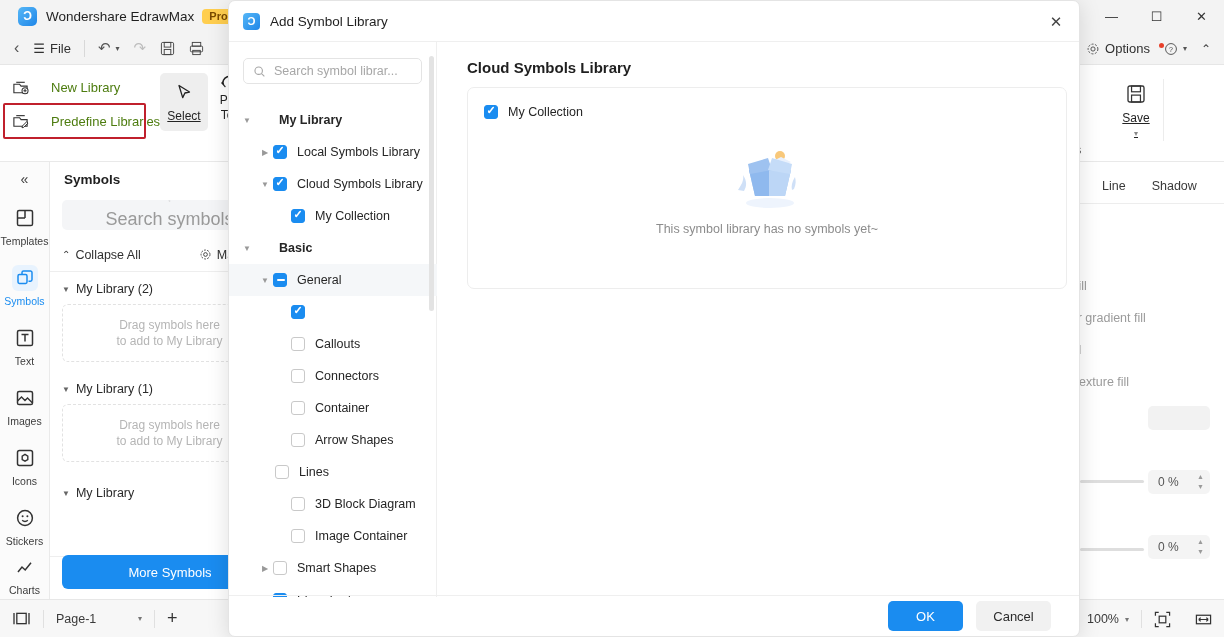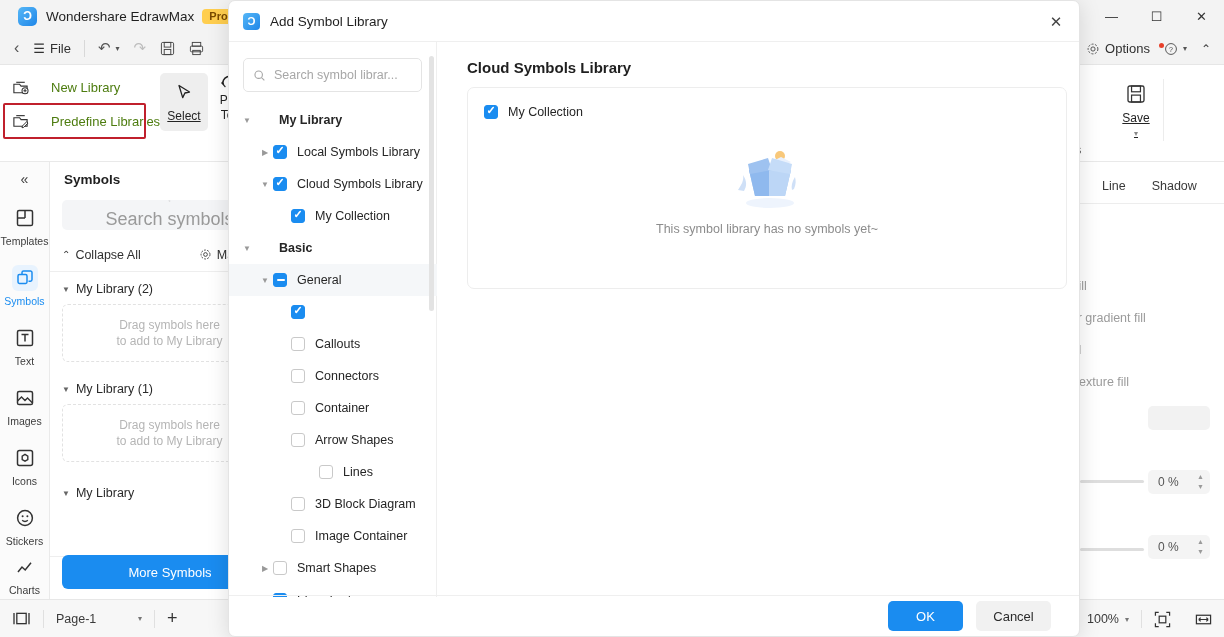--- a/index.html
+++ b/index.html
@@ -141,21 +141,21 @@
   }
   .dlg-head{ height:41px; display:flex; align-items:center; padding-left:14px; border-bottom:1px solid #efefef;}
   .dlg-logo{ width:17px;height:17px;border-radius:4px;background:linear-gradient(135deg,#56b7f7,#1f86e8);
              color:#fff;font-size:11px;font-weight:bold;display:flex;align-items:center;justify-content:center;}
   .dlg-title{ margin-left:10px; font-size:13.5px; color:#1f1f1f;}
   .dlg-close{ position:absolute; right:8px; top:7px; width:30px;height:28px; display:flex;
               align-items:center; justify-content:center; color:#444; font-size:15px;}
   .dlg-body{ position:absolute; left:0; top:41px; width:852px; height:555px; display:flex;}
   .dlg-left{ width:208px; height:555px; border-right:1px solid #efefef; position:relative; }
   .dlg-search{
-    margin:16px 14px 0; height:34px; border:1px solid #e4e4e4; border-radius:5px;
+    margin:16px 14px 0; height:26px; border:1px solid #e4e4e4; border-radius:5px;
     display:flex; align-items:center; gap:8px; padding:0 9px; color:#a7a7a7; font-size:12.5px;
   }
   .tree{ position:absolute; left:0; top:62px; width:208px; height:493px; overflow:hidden; }
   .tnode{ height:32px; display:flex; align-items:center; font-size:12.5px; color:#262626; }
   .tnode.hl{ background:#f5f7f9; }
   .tnode.bold{ font-weight:bold; }
   .caret{ width:16px; display:flex; align-items:center; justify-content:center; color:#999; font-size:8px;}
   .caret.none{ visibility:hidden; }
   .cbx{ width:14px; height:14px; border:1.4px solid #c9c9c9; border-radius:3px; background:#fff;
         margin-right:10px; flex:0 0 auto; }
@@ -579,21 +579,21 @@
             <div class="tnode" style="padding-left: 46px;">
               <span class="caret none"></span>
               <span class="cbx "></span>
               <span>Container</span>
             </div>
             <div class="tnode" style="padding-left: 46px;">
               <span class="caret none"></span>
               <span class="cbx "></span>
               <span>Arrow Shapes</span>
             </div>
-            <div class="tnode" style="padding-left: 74px;">
+            <div class="tnode" style="padding-left: 30px;">
               <span class="caret none"></span>
               <span class="cbx "></span>
               <span>Lines</span>
             </div>
             <div class="tnode" style="padding-left: 46px;">
               <span class="caret none"></span>
               <span class="cbx "></span>
               <span>3D Block Diagram</span>
             </div>
             <div class="tnode" style="padding-left: 46px;">

